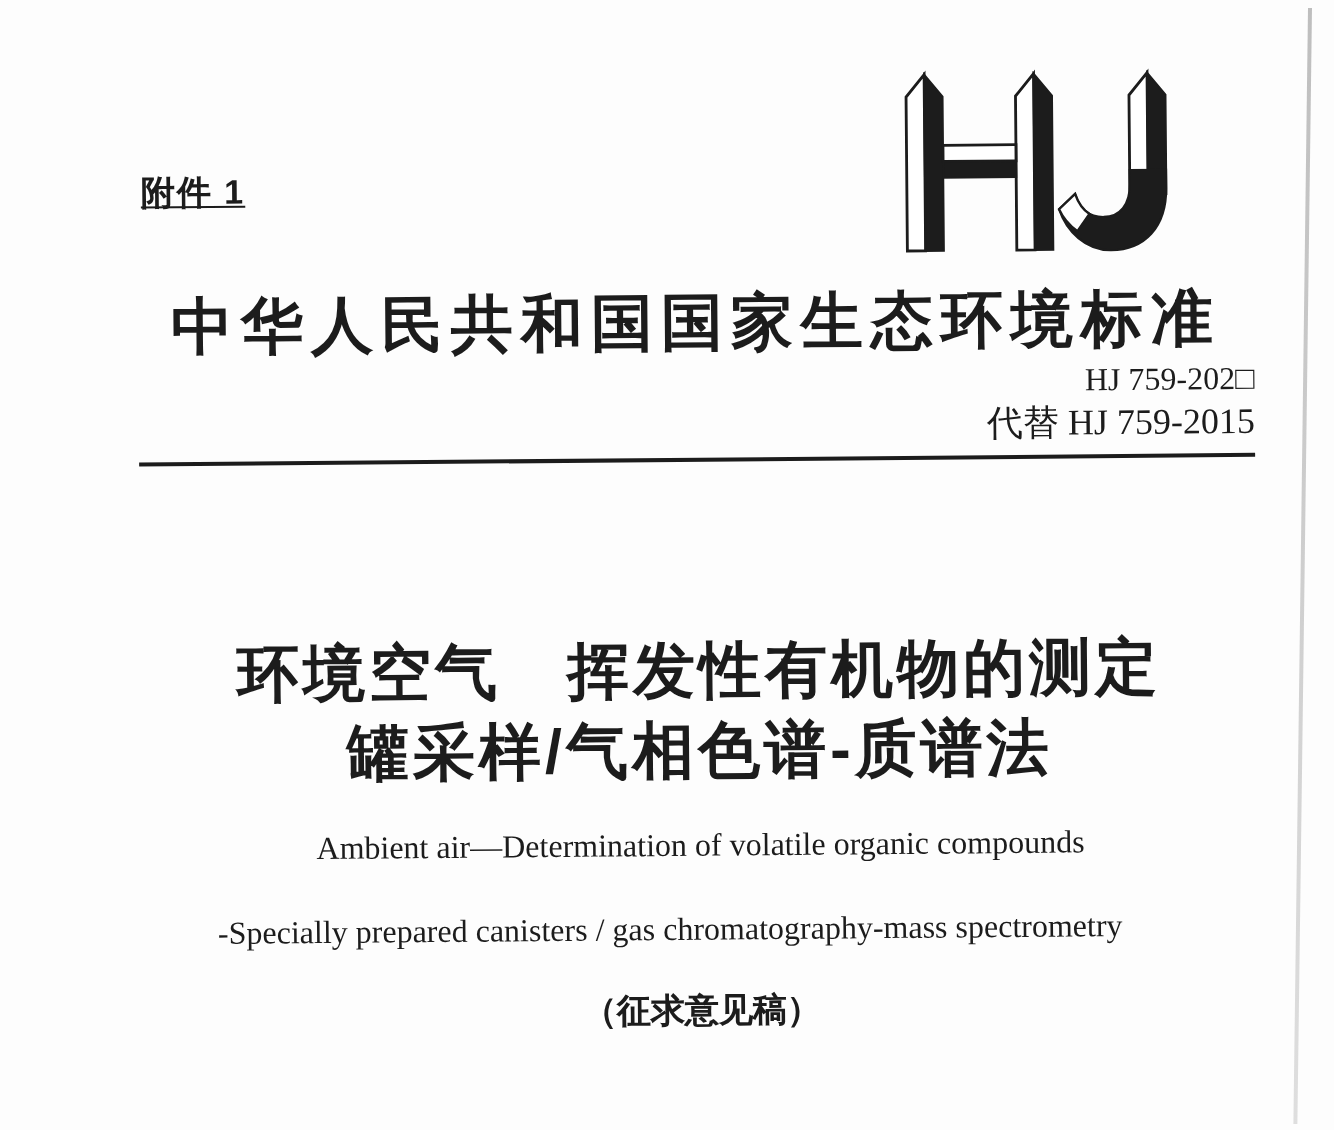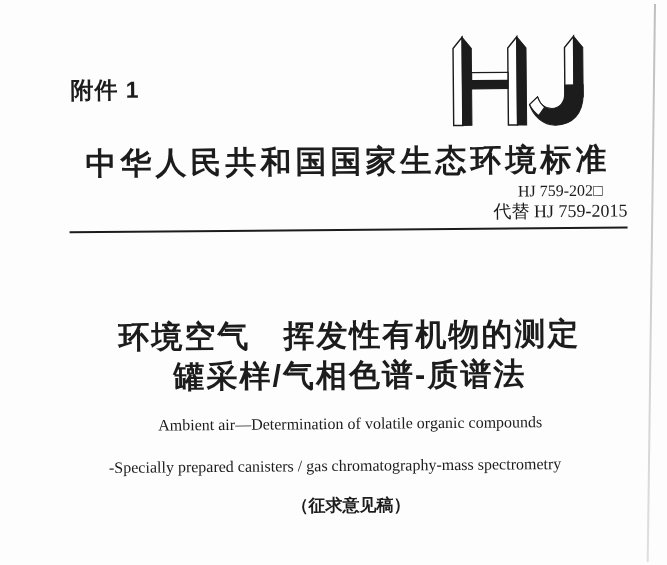--- a/index.html
+++ b/index.html
@@ -21,44 +21,45 @@
   
   #content {
     position: absolute;
     inset: 0;
     transform: rotate(-0.5deg);
     transform-origin: 333px 280px;
   }
   .abs { position: absolute; }
 
   .attachment {
-    left: 72px; top: 76px;
+    left: 72px; top: 86px;
     font-family: "Liberation Sans", "DejaVu Sans", sans-serif;
     font-weight: 600;
-    font-size: 23px;
+    font-size: 17px;
     line-height: 1.1;
     letter-spacing: 1px;
+    text-decoration: underline;
   }
   .logo {
     left: 452px; top: 36px;
     width: 152px; height: 94px;
   }
   .std-name {
     left: 31px; right: 0; top: 143px;
     text-align: center;
     font-family: "Liberation Serif", "DejaVu Serif", serif;
     font-weight: bold;
     font-size: 31px;
     line-height: 1.2;
     letter-spacing: 4px;
     white-space: nowrap;
   }
   .std-num-block {
     right: 39px; top: 182px;
-    text-align: center;
+    text-align: right;
     line-height: 21px;
   }
   .std-code { font-size: 16px; }
   .std-replaces { font-size: 18px; }
   .rule {
     left: 70px; top: 229px;
     width: 558px; height: 2px;
     background: #1c1c1c;
   }
   .title-cn {

